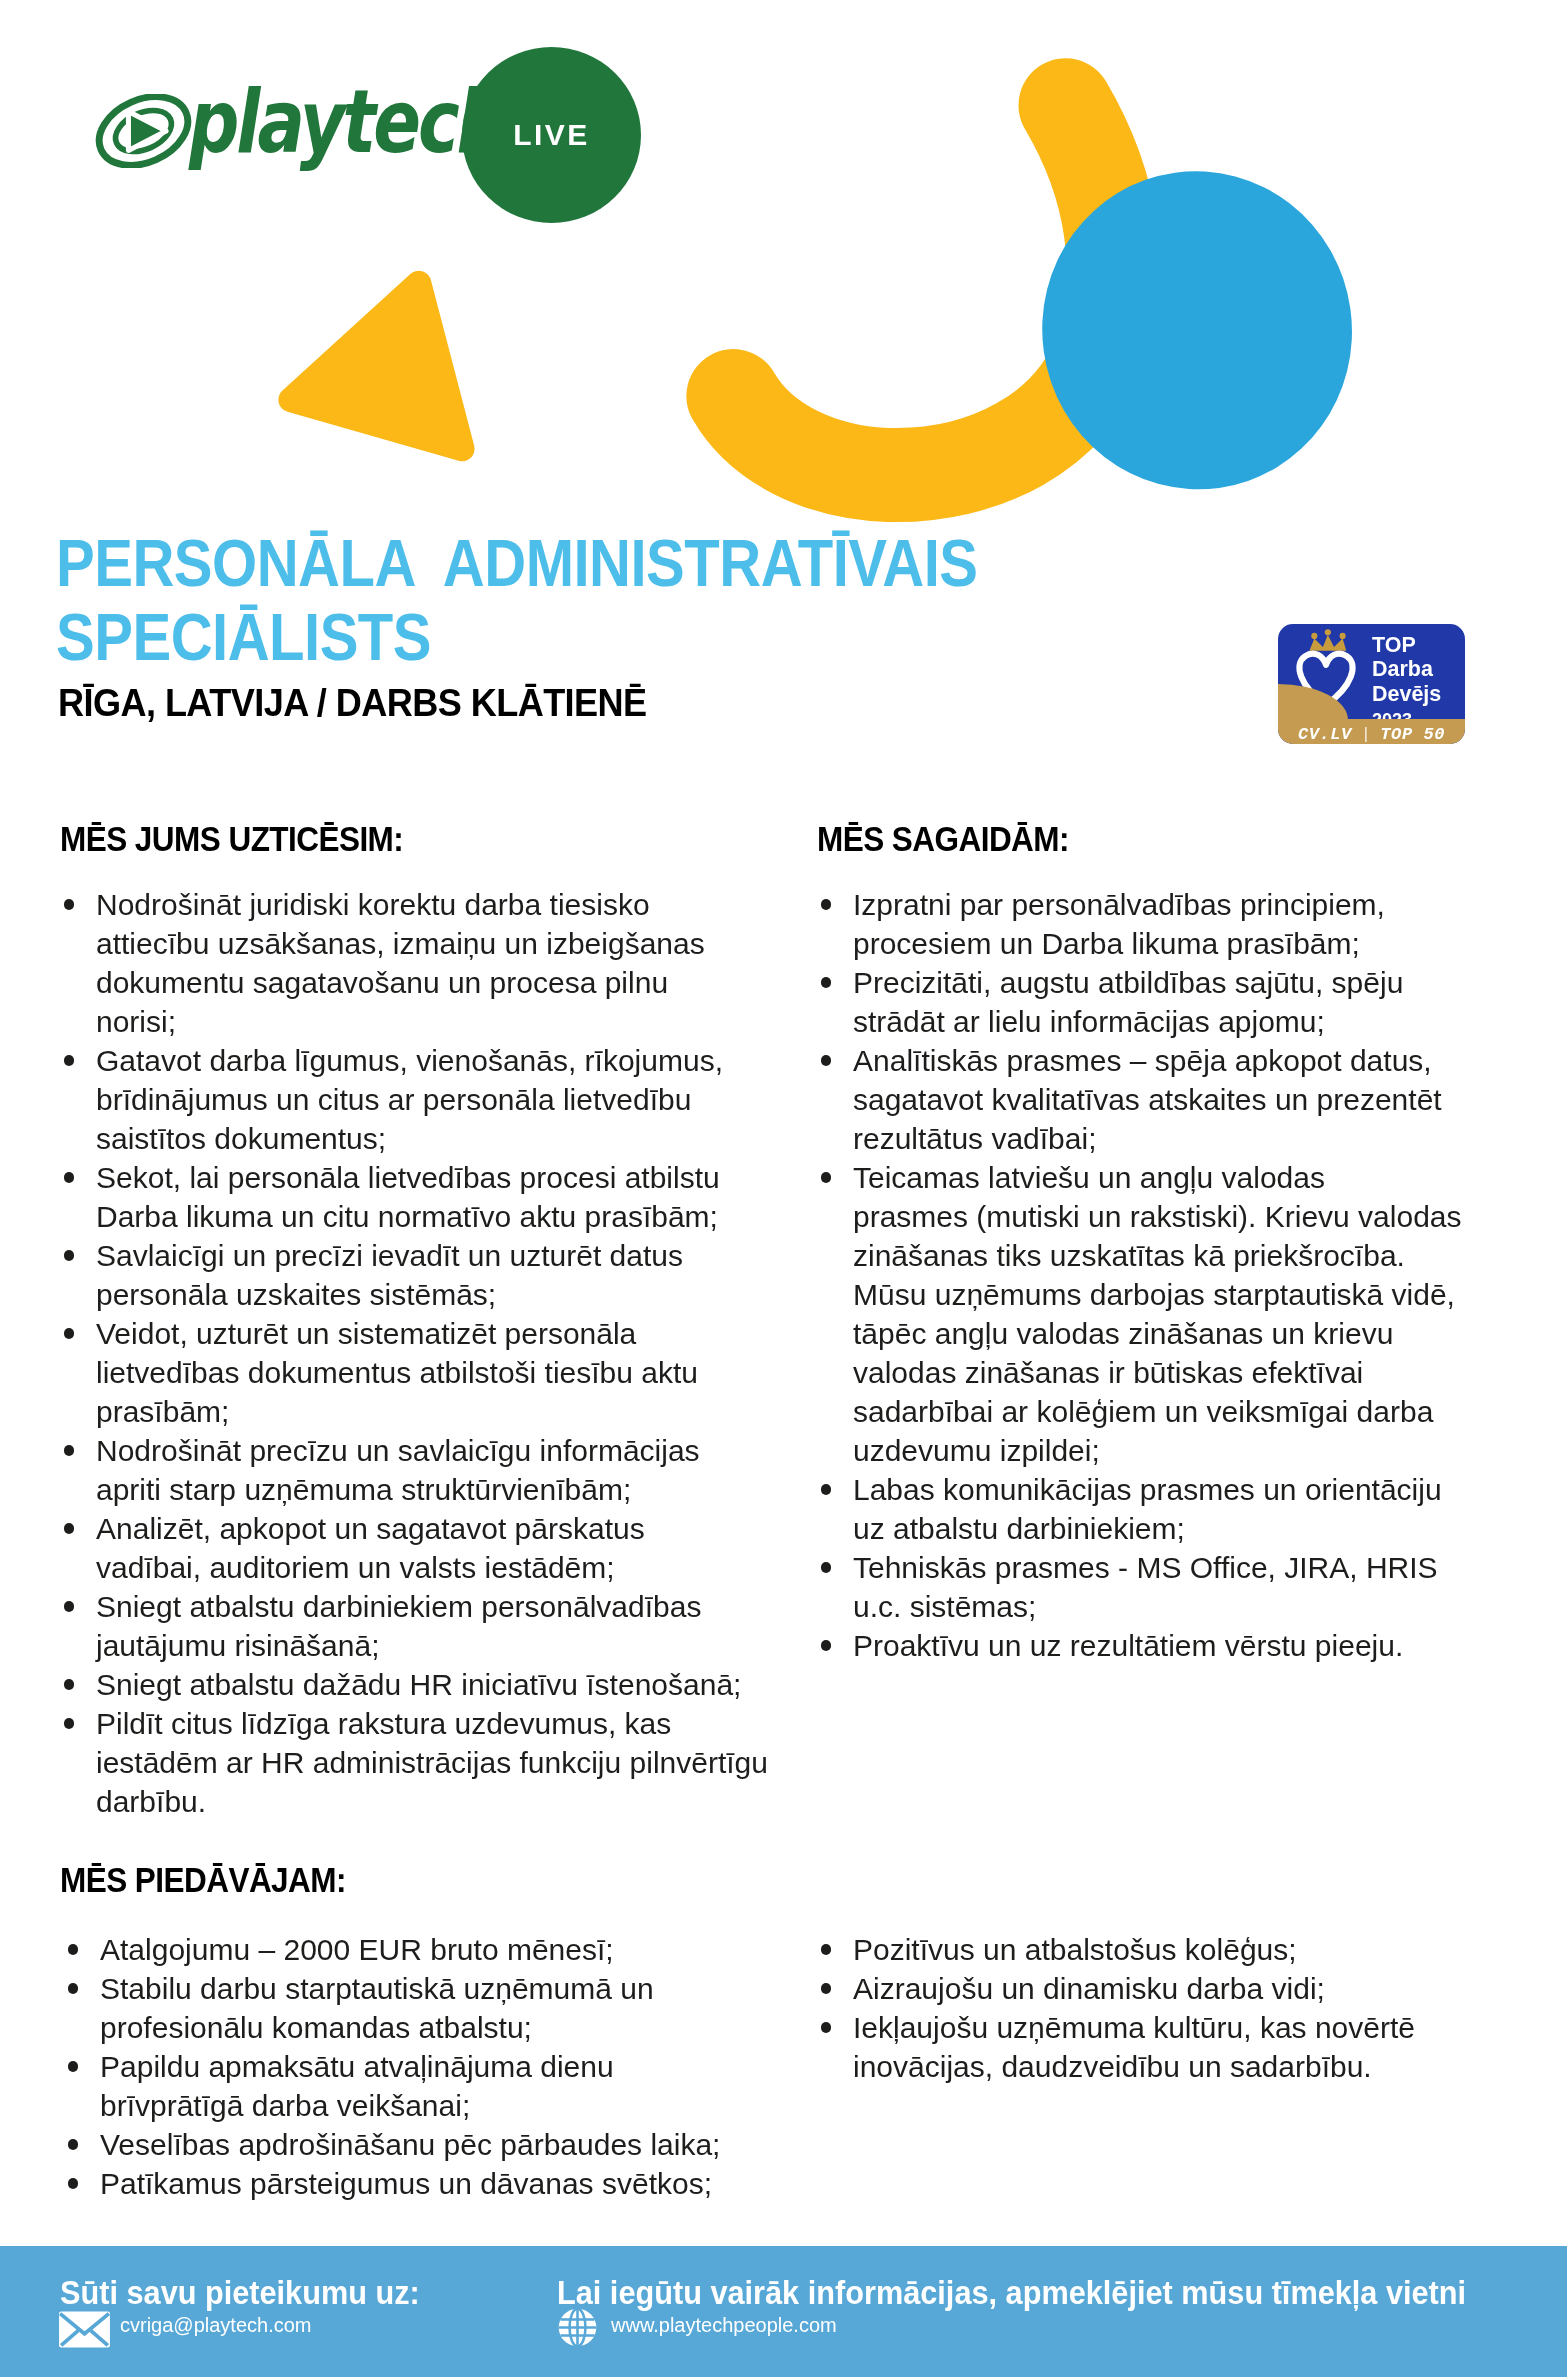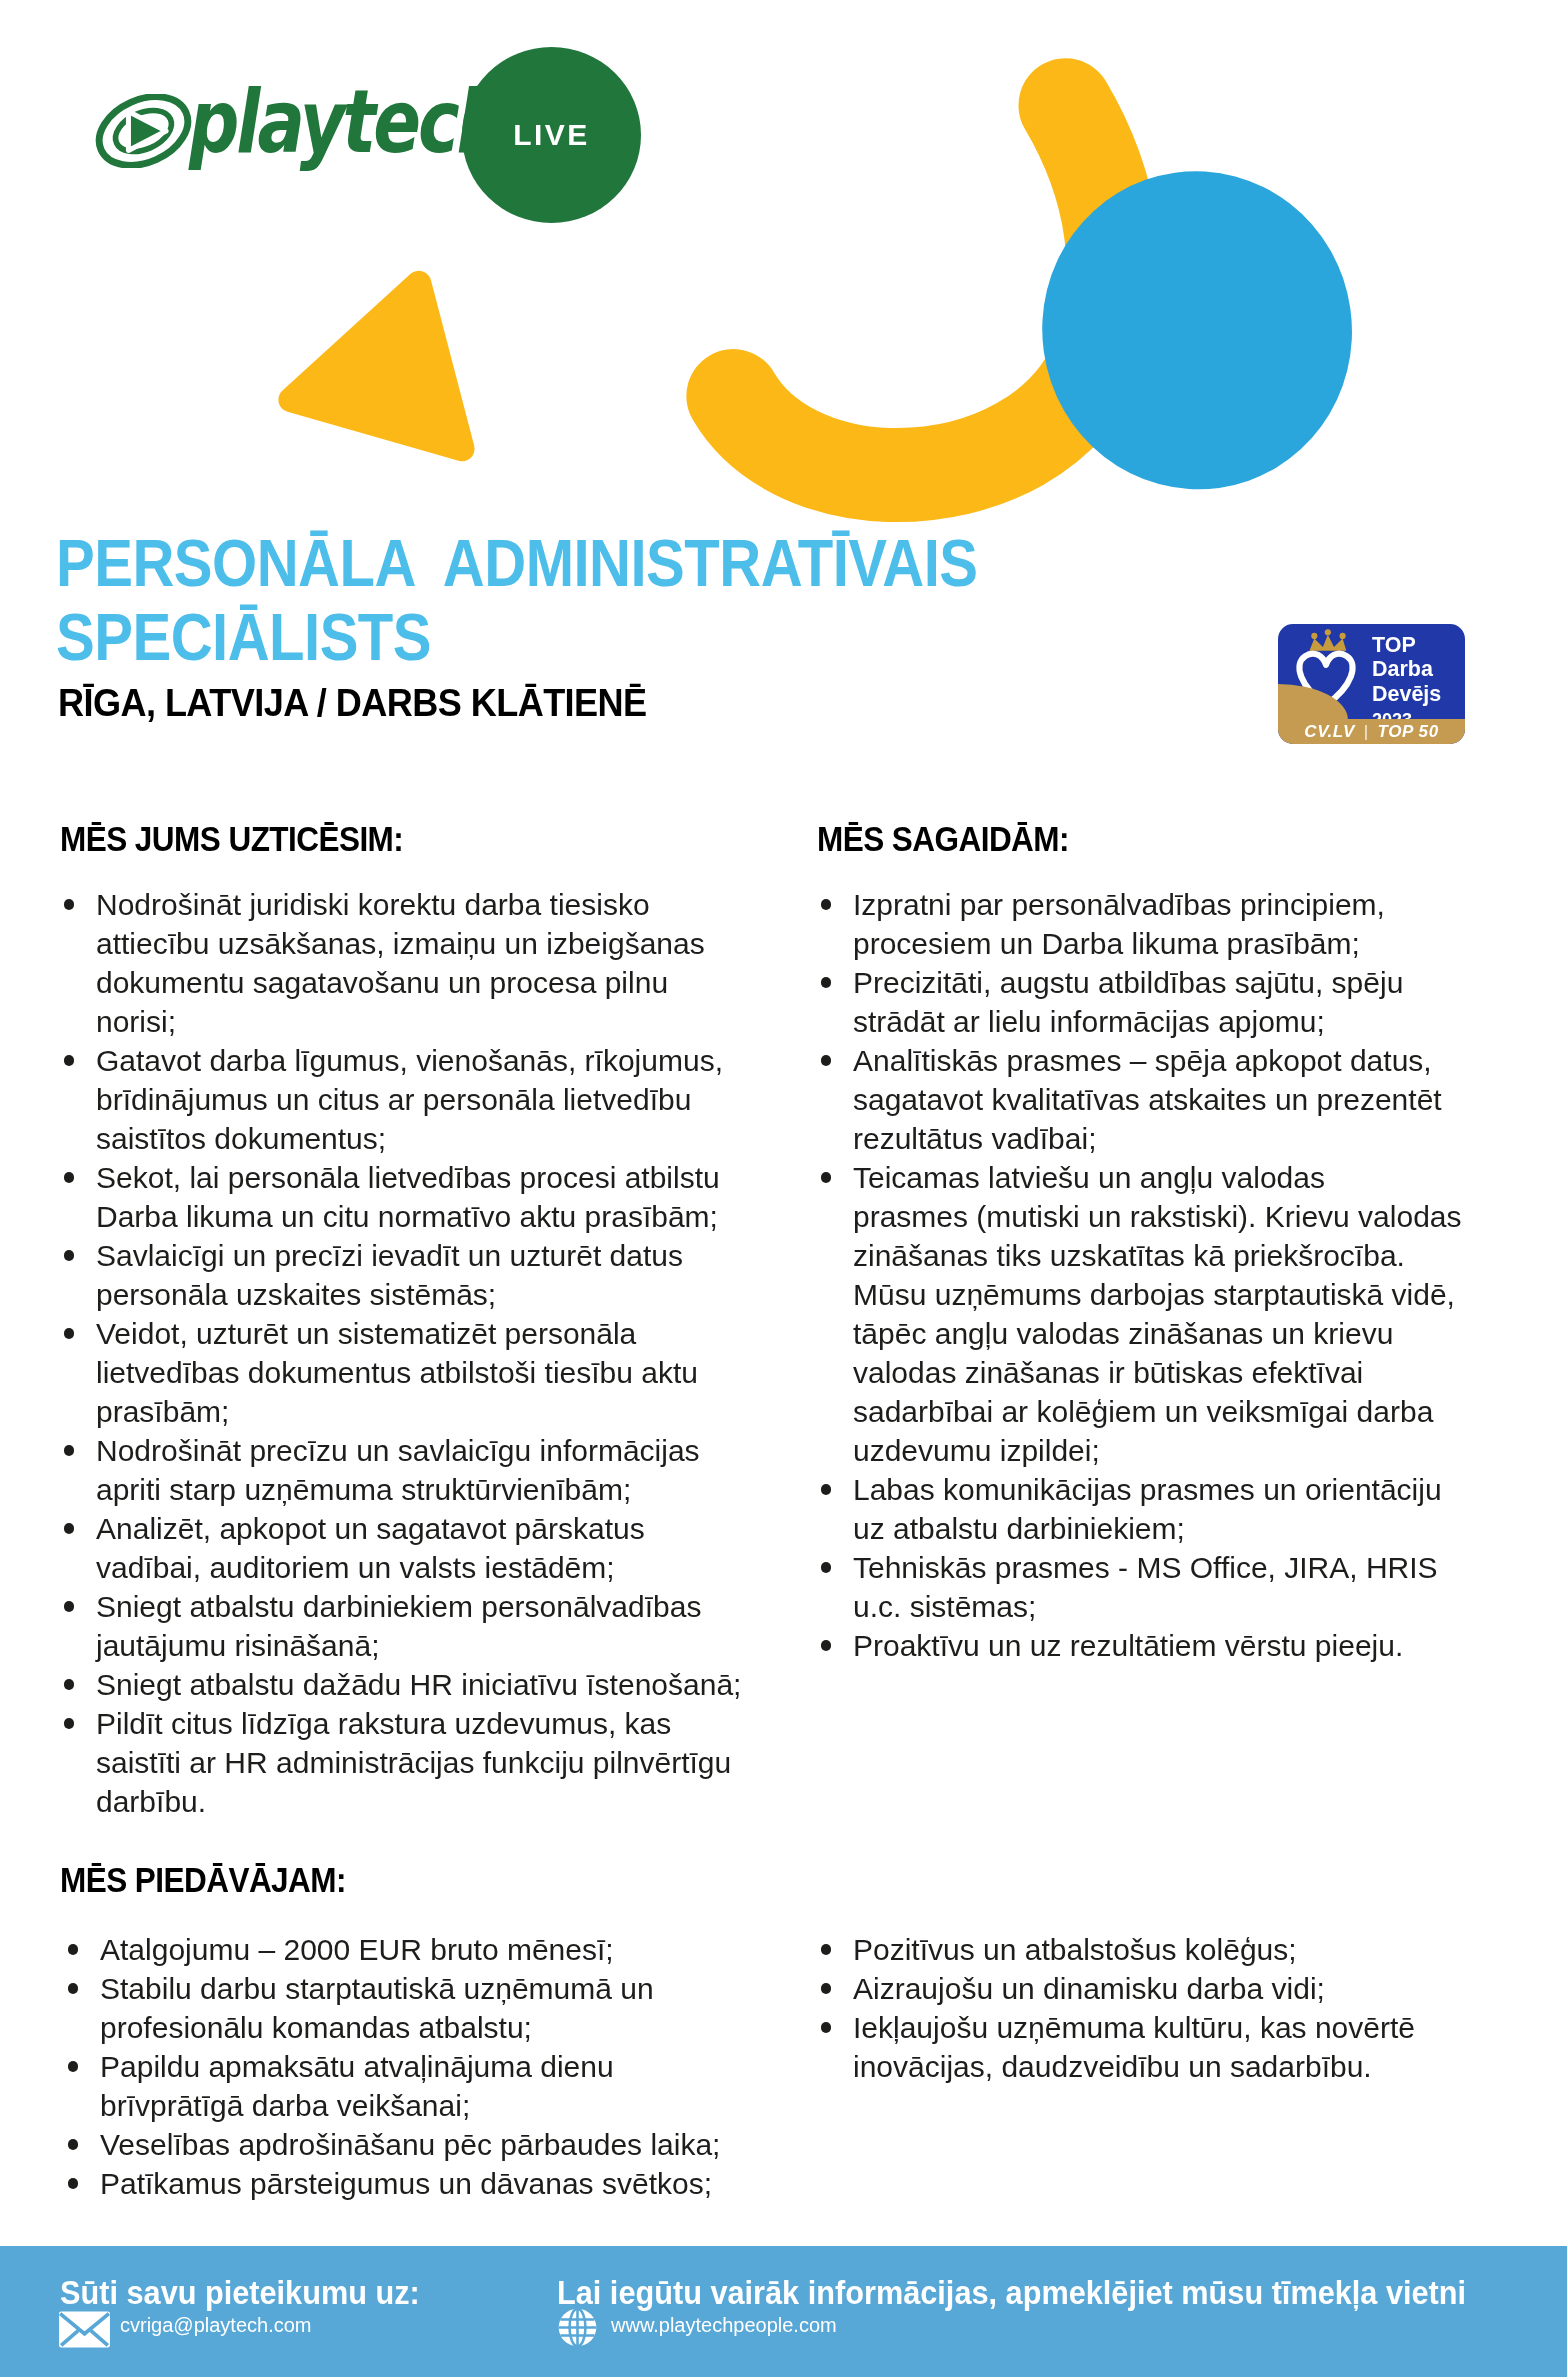--- a/index.html
+++ b/index.html
@@ -35,22 +35,22 @@
   
   .badge{position:absolute;left:1278px;top:624px;width:187px;height:120px;border-radius:15px;
     background:var(--badge-blue,#2038A8);overflow:hidden;}
   .badge-heart{position:absolute;left:7.5px;top:5px;width:80px;height:84px;}
   .badge-lines{position:absolute;left:94px;top:8.8px;color:#fff;font-weight:bold;font-size:22.6px;
     line-height:24.5px;transform:scaleX(.95);transform-origin:left top;white-space:nowrap;}
   .badge-year{font-size:19px;margin-top:1.9px;}
   .badge-swoosh{position:absolute;left:0;bottom:24px;width:70px;height:36px;
     background:var(--badge-gold,#C49B50);border-top-right-radius:70px 36px;}
   .badge-band{position:absolute;left:0;bottom:0;width:100%;height:25px;background:var(--badge-gold,#C49B50);
-    display:flex;align-items:center;justify-content:center;gap:8.8px;color:#fff;font-weight:bold;
-    font-style:italic;font-size:17px;letter-spacing:0.6px;}
+    display:flex;align-items:flex-end;justify-content:center;gap:8.8px;color:#fff;font-weight:bold;
+    font-style:italic;font-size:17px;letter-spacing:0.6px;font-family:Liberation Mono, monospace;}
   .badge-band .sep{font-style:normal;font-weight:400;opacity:.85;}
   
   .sec-h{position:absolute;margin:0;font-size:35px;font-weight:bold;letter-spacing:-0.6px;color:#000;
     transform:scaleX(.9);transform-origin:left top;white-space:nowrap;}
   #h-entrust{left:60px;top:819px;}
   #h-expect{left:817px;top:819px;}
   #h-offer{left:60px;top:1860px;}
   .blist{position:absolute;margin:0;padding:0;list-style:none;font-size:30px;line-height:39px;color:#1d1d1b;}
   .blist li{position:relative;padding-left:36px;white-space:pre-line;}
   .blist li::before{content:"";position:absolute;left:3.8px;top:14px;width:10.7px;height:10.7px;
@@ -140,21 +140,21 @@
 lietvedības dokumentus atbilstoši tiesību aktu
 prasībām;</li>
       <li>Nodrošināt precīzu un savlaicīgu informācijas
 apriti starp uzņēmuma struktūrvienībām;</li>
       <li>Analizēt, apkopot un sagatavot pārskatus
 vadībai, auditoriem un valsts iestādēm;</li>
       <li>Sniegt atbalstu darbiniekiem personālvadības
 jautājumu risināšanā;</li>
       <li>Sniegt atbalstu dažādu HR iniciatīvu īstenošanā;</li>
       <li>Pildīt citus līdzīga rakstura uzdevumus, kas
-saistīti ar HR administrācijas funkciju pilnvērtīgu
+iestādēm ar HR administrācijas funkciju pilnvērtīgu
 darbību.</li>
     </ul>
   <ul class="blist" id="l-expect">
       <li>Izpratni par personālvadības principiem,
 procesiem un Darba likuma prasībām;</li>
       <li>Precizitāti, augstu atbildības sajūtu, spēju
 strādāt ar lielu informācijas apjomu;</li>
       <li>Analītiskās prasmes – spēja apkopot datus,
 sagatavot kvalitatīvas atskaites un prezentēt
 rezultātus vadībai;</li>

